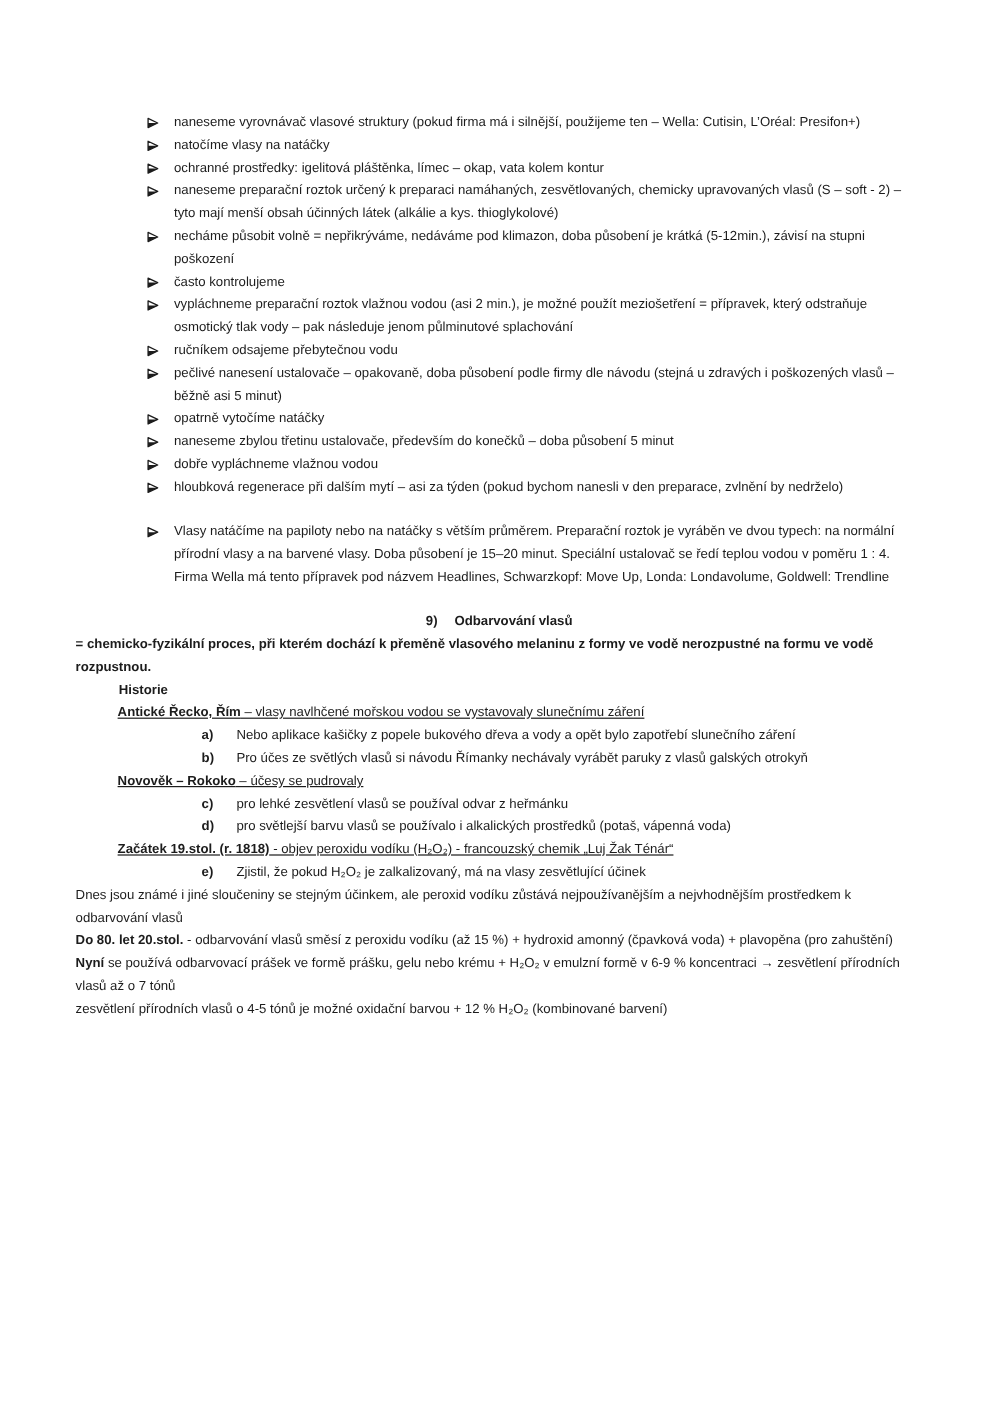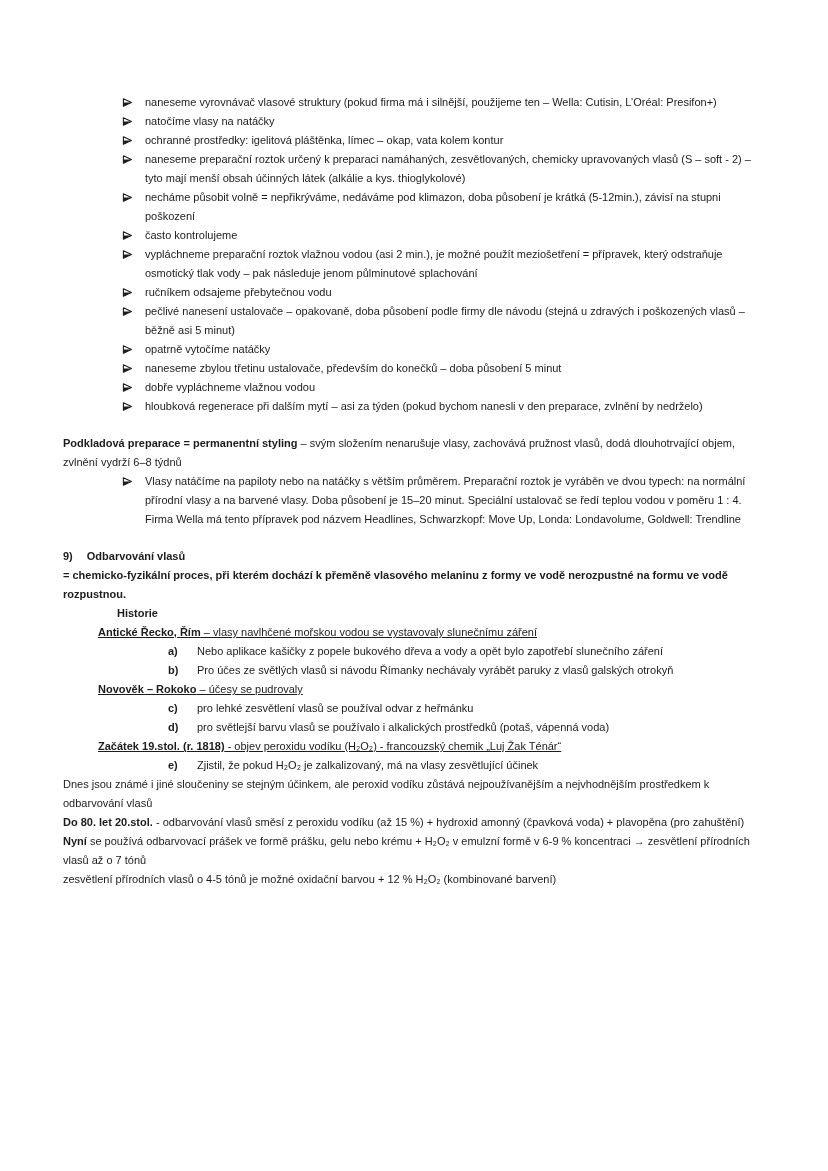--- a/index.html
+++ b/index.html
@@ -25,28 +25,28 @@
   .bullet .marker {
     position: absolute; left: 59px; top: 4px;
     width: 11px; height: 11px;
   }
   .bullet .marker svg { display: block; }
   
   .cont { margin-left: 82px; }
   
   .era { margin-left: 35px; text-decoration: underline; }
   
-  .sub { margin-left: 54px; }
+  .sub { margin-left: 36px; }
   
   .letter { padding-left: 134px; }
   .letter .llabel {
     position: absolute; left: 105px; top: 0;
     font-weight: bold;
   }
-  .heading { text-align: left; font-weight: bold; }
+  .heading { text-align: center; font-weight: bold; }
   .heading .hnum { margin-right: 14px; }
   .spacer { height: 18px; }
 </style>
 </head>
 <body>
 
 <div class="doc">
     <div class="block bullet"><span class="marker">
         <svg width="11" height="11" viewBox="0 0 11 11" aria-hidden="true">
           <path d="M1.4 1.7 L9.4 5.5 L1.4 9.3 Z" fill="none" stroke="#1c1c1c" stroke-width="1.1" stroke-linejoin="round"></path>
@@ -119,21 +119,20 @@
           <path d="M1.4 9.3 L9.4 5.5 L1.4 5.5 Z" fill="#1c1c1c"></path>
         </svg>
       </span><span class="btext">dobře vypláchneme vlažnou vodou</span></div>
     <div class="block bullet"><span class="marker">
         <svg width="11" height="11" viewBox="0 0 11 11" aria-hidden="true">
           <path d="M1.4 1.7 L9.4 5.5 L1.4 9.3 Z" fill="none" stroke="#1c1c1c" stroke-width="1.1" stroke-linejoin="round"></path>
           <path d="M1.4 9.3 L9.4 5.5 L1.4 5.5 Z" fill="#1c1c1c"></path>
         </svg>
       </span><span class="btext">hloubková regenerace při dalším mytí – asi za týden (pokud bychom nanesli v den preparace, zvlnění by nedrželo)</span></div>
     <div class="spacer"></div>
-    <div class="block para"><span class="run bold">Podkladová preparace = permanentní styling</span><span class="run"> – svým složením nenarušuje vlasy, zachovává pružnost vlasů, dodá dlouhotrvající objem, zvlnění vydrží 6–8 týdnů</span></div>
     <div class="block bullet"><span class="marker">
         <svg width="11" height="11" viewBox="0 0 11 11" aria-hidden="true">
           <path d="M1.4 1.7 L9.4 5.5 L1.4 9.3 Z" fill="none" stroke="#1c1c1c" stroke-width="1.1" stroke-linejoin="round"></path>
           <path d="M1.4 9.3 L9.4 5.5 L1.4 5.5 Z" fill="#1c1c1c"></path>
         </svg>
       </span><span class="btext">Vlasy natáčíme na papiloty nebo na natáčky s větším průměrem. Preparační roztok je vyráběn ve dvou typech: na normální přírodní vlasy a na barvené vlasy. Doba působení je 15–20 minut. Speciální ustalovač se ředí teplou vodou v poměru 1 : 4.</span></div>
     <div class="block cont"><span class="run">Firma Wella má tento přípravek pod názvem Headlines, Schwarzkopf: Move Up, Londa: Londavolume, Goldwell: Trendline</span></div>
     <div class="spacer"></div>
     <div class="block heading"><span class="hnum">9)</span><span class="htext">Odbarvování vlasů</span></div>
     <div class="block para"><span class="run bold">= chemicko-fyzikální proces, při kterém dochází k přeměně vlasového melaninu z formy ve vodě nerozpustné na formu ve vodě rozpustnou.</span></div>

